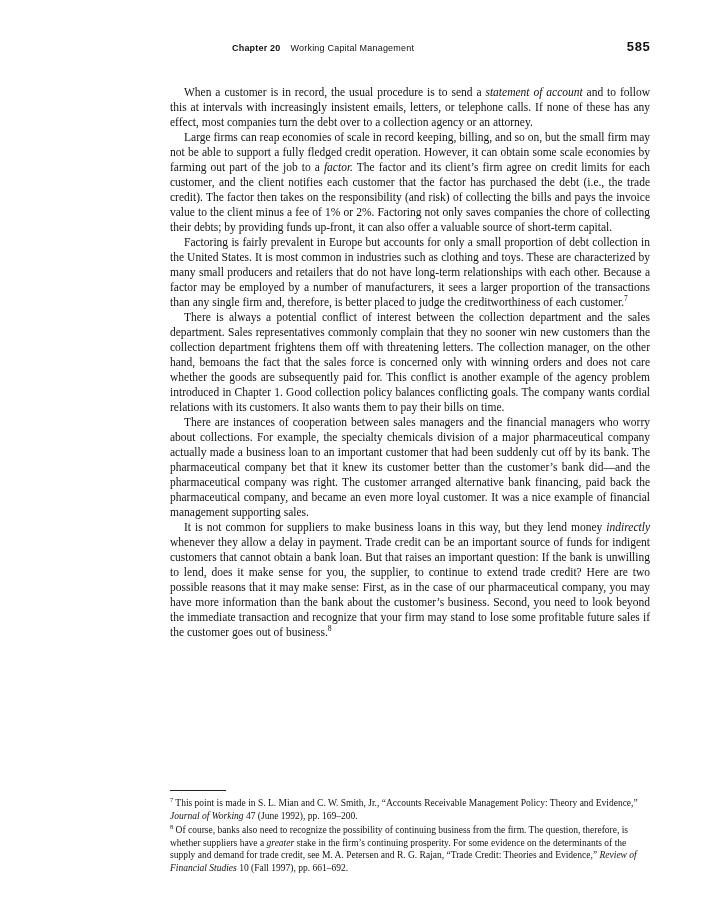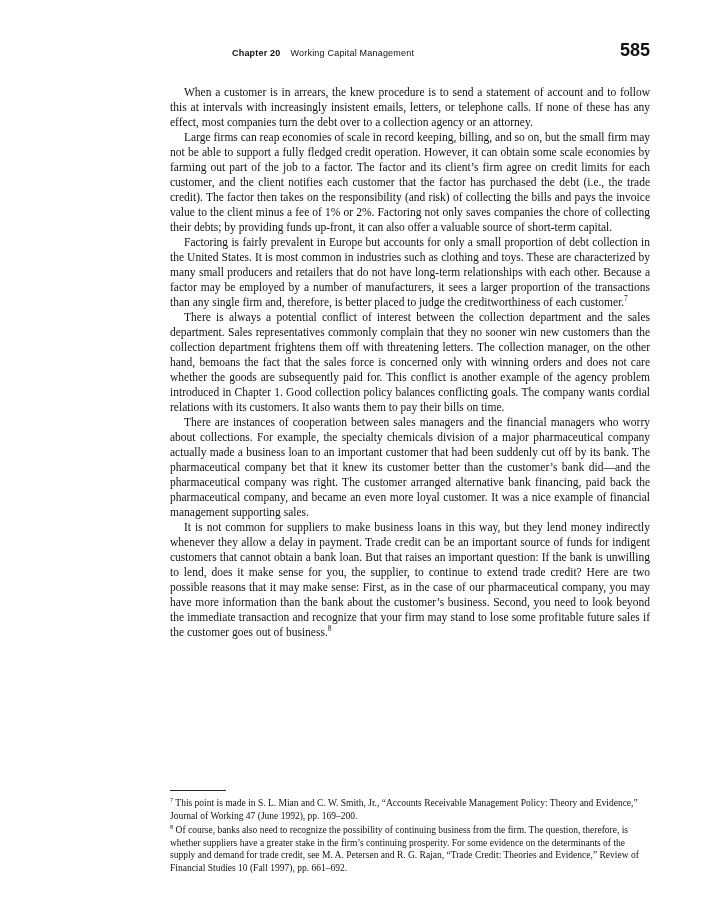--- a/index.html
+++ b/index.html
@@ -24,37 +24,38 @@
     font-family: "Liberation Sans", sans-serif;
   }
   .head-left {
     margin-left: 62px;
     font-size: 9px;
     letter-spacing: 0.2px;
   }
   .chapter-num { font-weight: bold; margin-right: 10px; }
   .chapter-title { font-weight: normal; }
   .page-number {
-    font-size: 18px;
+    font-size: 13px;
     font-weight: bold;
+    font-family: Liberation Mono, monospace;
   }
   .body-text {
     position: absolute;
     top: 85px;
     left: 170px;
     width: 480px;
   }
   .para {
     margin: 0;
     font-size: 11.5px;
     line-height: 15px;
     text-align: justify;
     text-indent: 14px;
   }
-  .italic { }
+  .italic { font-style: italic; }
   .bold { font-weight: normal; }
   .sup {
     font-size: 66%;
     vertical-align: super;
     line-height: 0;
   }
   .footnotes {
     position: absolute;
     top: 790px;
     left: 170px;
@@ -79,21 +80,21 @@
 <div class="page">
 
   <header class="running-head">
     <div class="head-left">
       <span class="chapter-num">Chapter 20</span><span class="chapter-title">Working Capital Management</span>
     </div>
     <div class="page-number">585</div>
   </header>
 
   <main class="body-text">
-      <p class="para"><span>When a customer is in arrears, the knew procedure is to send a </span><span class="italic">statement of account</span><span> and to follow this at intervals with increasingly insistent emails, letters, or telephone calls. If none of these has any effect, most companies turn the debt over to a collection agency or an attorney.</span></p>
+      <p class="para"><span>When a customer is in record, the usual procedure is to send a </span><span class="italic">statement of account</span><span> and to follow this at intervals with increasingly insistent emails, letters, or telephone calls. If none of these has any effect, most companies turn the debt over to a collection agency or an attorney.</span></p>
       <p class="para"><span>Large firms can reap economies of scale in record keeping, billing, and so on, but the small firm may not be able to support a fully fledged credit operation. However, it can obtain some scale economies by farming out part of the job to a </span><span class="italic">factor.</span><span> The factor and its client’s firm agree on credit limits for each customer, and the client notifies each customer that the factor has purchased the debt (i.e., the trade credit). The factor then takes on the responsibility (and risk) of collecting the bills and pays the invoice value to the client minus a fee of 1% or 2%. Factoring not only saves companies the chore of collecting their debts; by providing funds up-front, it can also offer a valuable source of short-term capital.</span></p>
       <p class="para"><span>Factoring is fairly prevalent in Europe but accounts for only a small proportion of debt collection in the United States. It is most common in industries such as clothing and toys. These are characterized by many small producers and retailers that do not have long-term relationships with each other. Because a factor may be employed by a number of manufacturers, it sees a larger proportion of the transactions than any single firm and, therefore, is better placed to judge the creditworthiness of each customer.</span><span class="sup">7</span></p>
       <p class="para"><span>There is always a potential conflict of interest between the collection department and the sales department. Sales representatives commonly complain that they no sooner win new customers than the collection department frightens them off with threatening letters. The collection manager, on the other hand, bemoans the fact that the sales force is concerned only with winning orders and does not care whether the goods are subsequently paid for. This conflict is another example of the agency problem introduced in Chapter 1. </span><span class="bold">Good collection policy balances conflicting goals. The company wants cordial relations with its customers. It also wants them to pay their bills on time.</span></p>
       <p class="para"><span>There are instances of cooperation between sales managers and the financial managers who worry about collections. For example, the specialty chemicals division of a major pharmaceutical company actually made a business loan to an important customer that had been suddenly cut off by its bank. The pharmaceutical company bet that it knew its customer better than the customer’s bank did—and the pharmaceutical company was right. The customer arranged alternative bank financing, paid back the pharmaceutical company, and became an even more loyal customer. It was a nice example of financial management supporting sales.</span></p>
       <p class="para"><span>It is not common for suppliers to make business loans in this way, but they lend money </span><span class="italic">indirectly</span><span> whenever they allow a delay in payment. Trade credit can be an important source of funds for indigent customers that cannot obtain a bank loan. But that raises an important question: If the bank is unwilling to lend, does it make sense for you, the supplier, to continue to extend trade credit? Here are two possible reasons that it may make sense: First, as in the case of our pharmaceutical company, you may have more information than the bank about the customer’s business. Second, you need to look beyond the immediate transaction and recognize that your firm may stand to lose some profitable future sales if the customer goes out of business.</span><span class="sup">8</span></p>
     </main>
 
   <footer class="footnotes">
     <div class="footnote-rule"></div>
     <div class="footnote-list">

